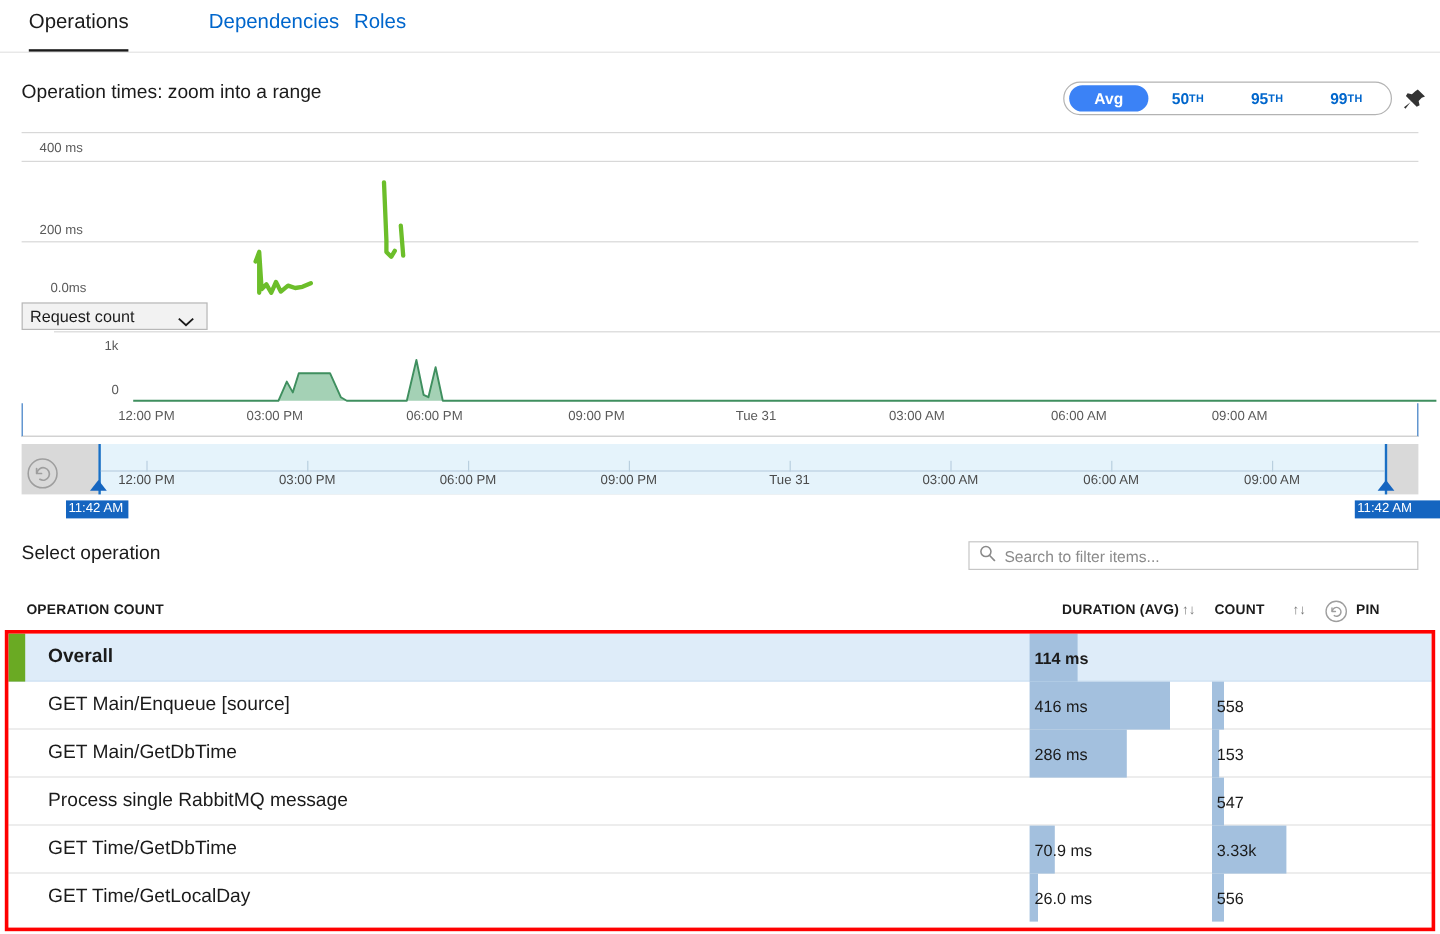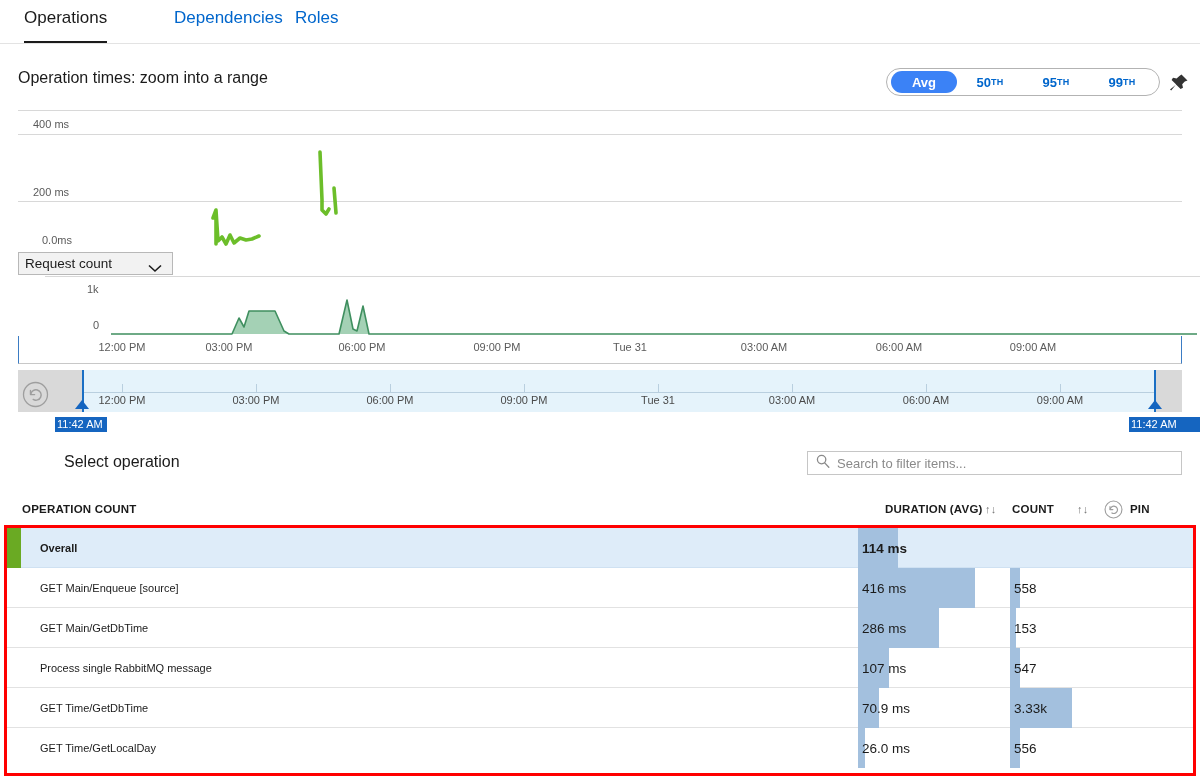--- a/index.html
+++ b/index.html
@@ -107,21 +107,21 @@
     border-bottom: 9px solid #1565c0;
   }
   .handle-lbl {
     position: absolute; height: 15px; background: #1565c0; color: #fff;
     font-size: 11px; line-height: 15px; padding: 0 2px; white-space: nowrap;
     overflow: hidden;
   }
 
   
   .sel-op {
-    position: absolute; left: 18px; top: 453px; font-size: 16px; color: #1b1b1b; margin-left: 46px;
+    position: absolute; left: 18px; top: 453px; font-size: 16px; color: #1b1b1b;
   }
   .search-box {
     position: absolute; left: 807px; top: 451px; width: 375px; height: 24px;
     border: 1px solid #c6c6c6; background: #fff;
     display: flex; align-items: center; padding-left: 8px;
   }
   .search-box input {
     border: 0; outline: 0; font-size: 13px; color: #1b1b1b;
     font-family: "Liberation Sans", sans-serif; width: 330px; margin-left: 7px;
     background: transparent;
@@ -144,21 +144,21 @@
   .row {
     position: relative; height: 40px; width: 1186px;
     border-bottom: 1px solid #e2e2e2; cursor: pointer;
   }
   .row.sel { background: #deecf9; border-bottom: 1px solid #cfe1f2; }
   .accent {
     position: absolute; left: 0; top: 0; width: 14px; height: 40px; background: #6aaa23;
   }
   .opname {
     position: absolute; left: 33px; top: 0; height: 40px; display: flex; align-items: center;
-    font-size: 11px; color: #1b1b1b; white-space: nowrap;
+    font-size: 16px; color: #1b1b1b; white-space: nowrap;
   }
   .row.sel .opname { font-weight: bold; }
   .cell {
     position: absolute; top: 0; height: 40px;
     display: flex; align-items: center;
     font-size: 13.5px; color: #1b1b1b;
   }
   .row.sel .cell { font-weight: bold; }
   .cell .bar {
     position: absolute; left: 0; top: 0; height: 40px; background: #a3c0de;
@@ -348,24 +348,20 @@
       <span class="val">286 ms</span>
     </div>
     <div class="cell cell-cnt">
       <div class="bar" style="width:4%;"></div>
       <span class="val">153</span>
     </div>
   </div>
 
   <div class="row">
     <div class="opname">Process single RabbitMQ message</div>
-    <div class="cell cell-dur">
-      <div class="bar" style="width:21%;"></div>
-      <span class="val">107 ms</span>
-    </div>
     <div class="cell cell-cnt">
       <div class="bar" style="width:7%;"></div>
       <span class="val">547</span>
     </div>
   </div>
 
   <div class="row">
     <div class="opname">GET Time/GetDbTime</div>
     <div class="cell cell-dur">
       <div class="bar" style="width:14%;"></div>

